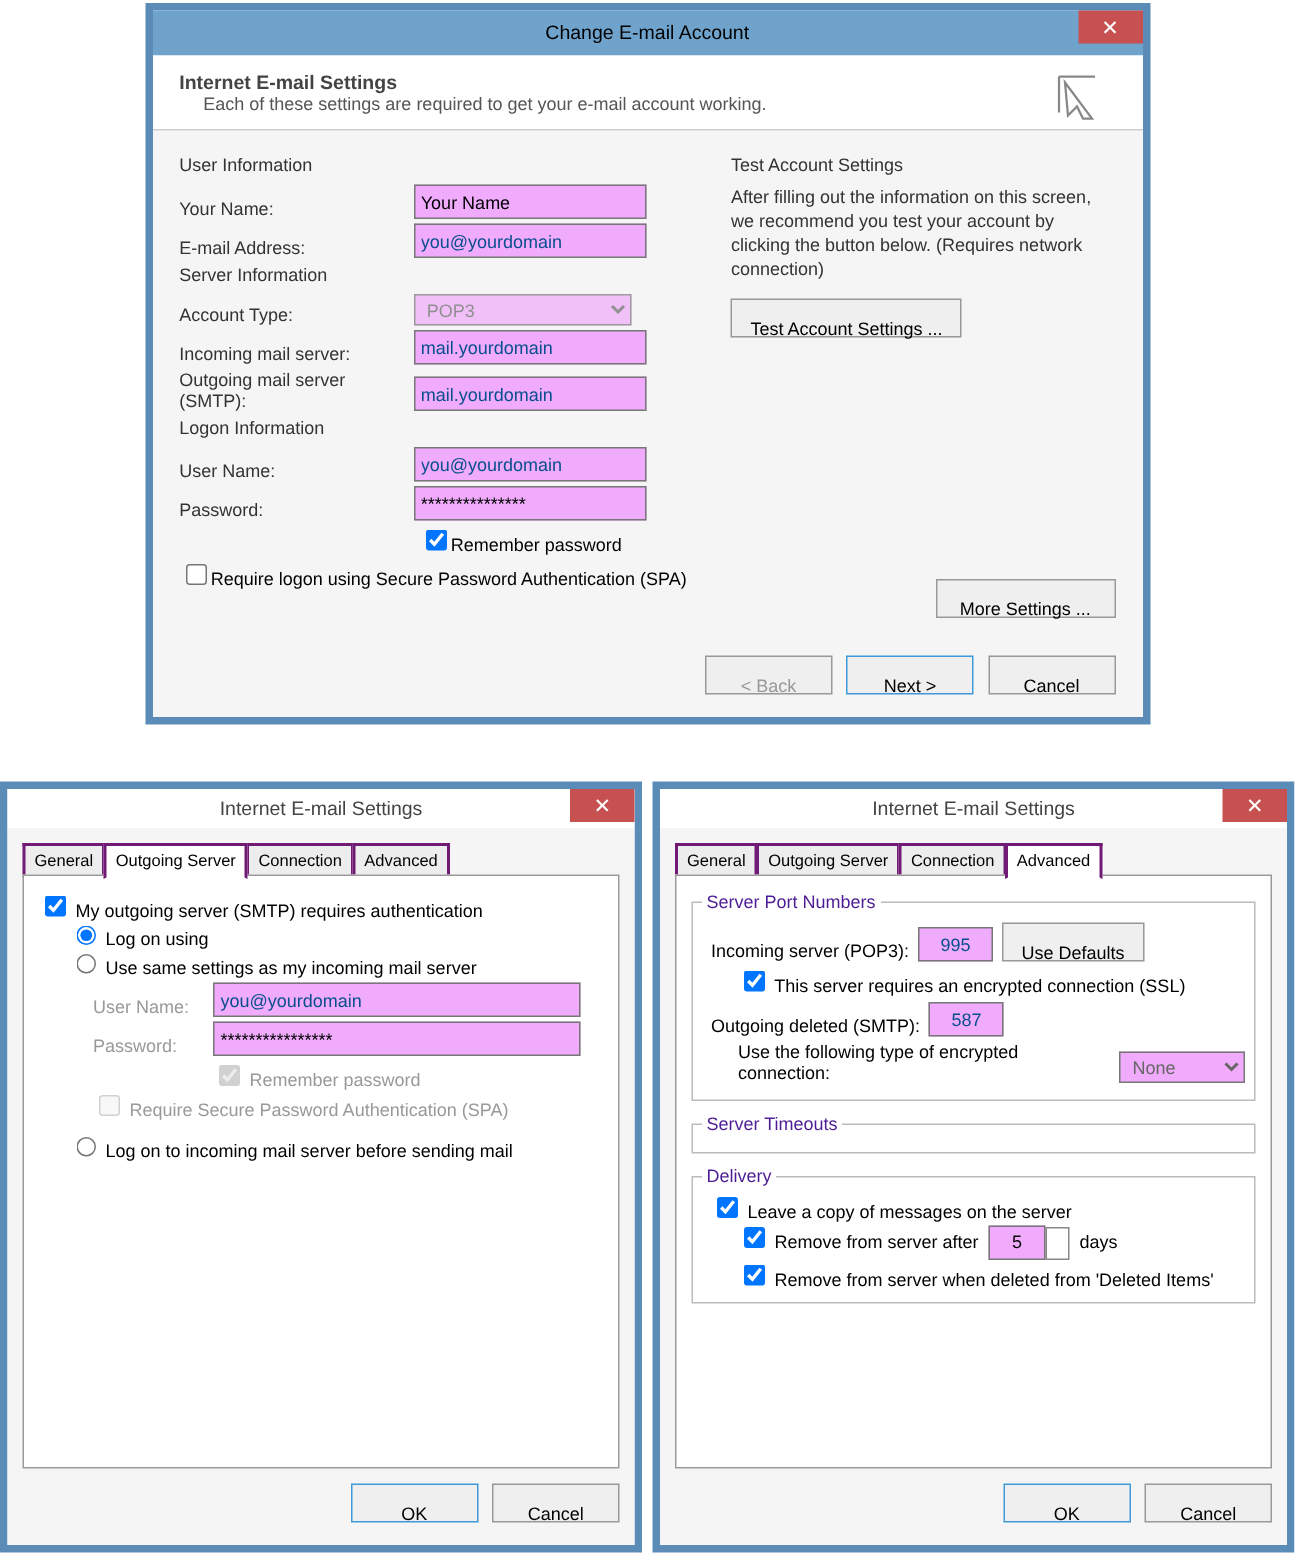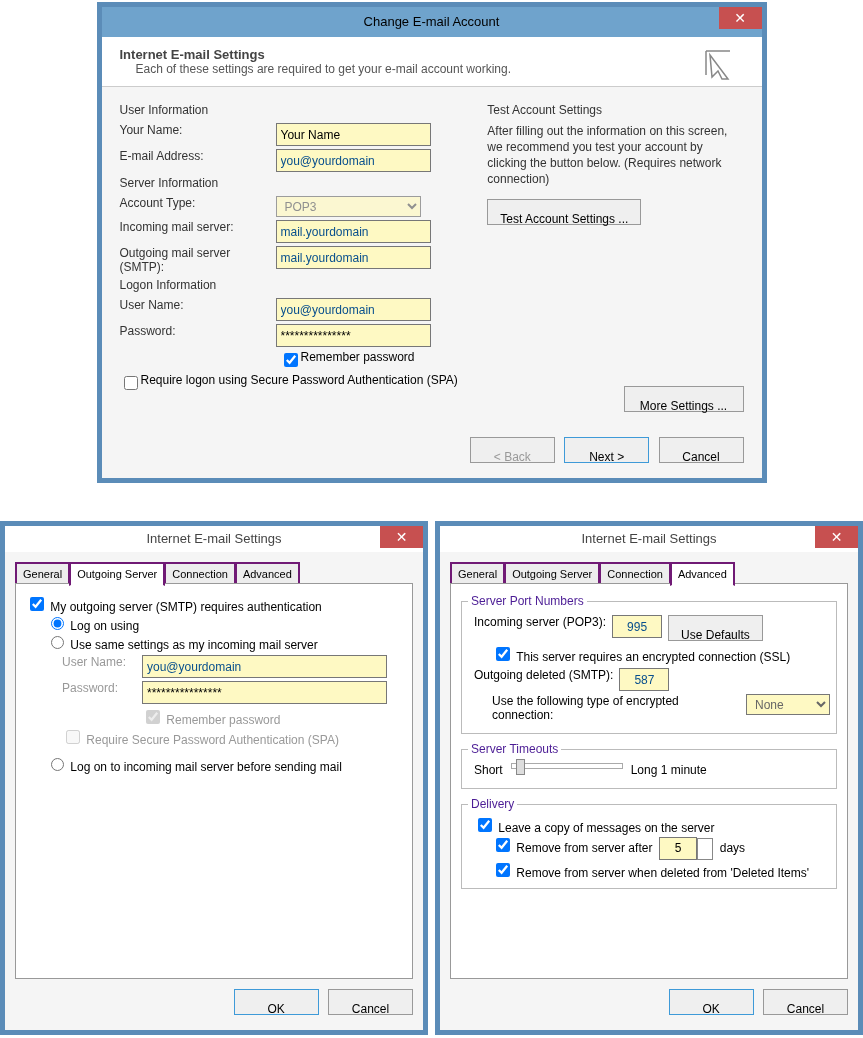--- a/index.html
+++ b/index.html
@@ -10,23 +10,23 @@
 .closebtn{position:absolute;right:0;top:0;width:43px;height:22px;background:#C75050;color:#fff;font-family:Arial;font-size:14px;line-height:22px;text-align:center}
 .whitehead{background:#fff;border-bottom:1px solid #ccc;padding:10px 18px;position:relative}
 .whitehead .h1{font-weight:bold;color:#444;font-size:13px}
 .whitehead .h2{color:#555;padding-left:16px}
 .cursor{position:absolute;right:20px;top:8px}
 .content{background:#f5f5f5;padding:12px 18px 14px 18px}
 .row{display:flex}
 .leftcol{width:58%}
 .rightcol{width:42%;padding-left:14px}
 .sectionH{font-weight:normal;color:#333;margin:4px 0 6px 0}
-.frow{display:flex;align-items:flex-start;margin:3px 0}
+.frow{display:flex;align-items:flex-end;margin:3px 0}
 .flabel{width:156px;color:#333}
-.finput{height:21px;border:1px solid #777;background:#fef9c3;padding:0 4px;font-family:inherit;font-size:12px;width:145px;color:#000}
+.finput{height:21px;border:1px solid #777;background:#f0abfc;padding:0 4px;font-family:inherit;font-size:12px;width:145px;color:#000}
 .highlight{color:#084F8D}
 select.finput{height:21px;color:#666}
 .cb{width:14px;height:14px}
 .btn{height:23px;border:1px solid #999;background:#efefef;padding:12px 12px;font-family:inherit;font-size:12px;cursor:default}
 .btn:disabled{color:#999}
 .btnrow{text-align:right;padding-top:24px}
 .btnrow .btn{width:85px;margin-left:6px}
 .btn.hl{border:1px solid #3e9ad8}
 .rtext{color:#333;line-height:16px}
 .dialog.d2,.dialog.d3{width:418px;float:left;margin-top:0}
@@ -188,23 +188,20 @@
                 <span style="margin-right:6px">Outgoing deleted (SMTP):</span>
                 <input class="finput small highlight" value="587" style="">
               </div>
     <div class="frow" style="margin-left:24px">
                 <span style="margin-right:6px">Use the following type of encrypted connection:</span>
                 <select class="finput" style="width:85px"><option>None</option></select>
               </div>
    </fieldset>
    <fieldset>
     <legend>Server Timeouts</legend>
-    <div class="frow" style="margin-left:6px"><span>Short</span> <span style="display:inline-block;width:110px;height:4px;border:1px solid #aaa;margin:0 8px;position:relative">
-                  <span style="position:absolute;left:4px;top:-5px;width:7px;height:14px;background:#ddd;border:1px solid #888"></span>
-                </span> <span>Long</span> &nbsp;<span>1 minute</span></div>
    </fieldset>
    <fieldset>
     <legend>Delivery</legend>
     <div style="margin-left:6px"><input type="checkbox" class="cb" checked="" style=""> <span>Leave a copy of messages on the server</span></div>
     <div style="margin-left:24px"><input type="checkbox" class="cb" checked="" style=""> <span>Remove from server after</span> &nbsp;<input class="finput" style="width: 28px; text-align: center;" value="5"><span class="stepper"></span> &nbsp;<span>days</span></div>
     <div style="margin-left:24px"><input type="checkbox" class="cb" checked="" style=""> <span>Remove from server when deleted from 'Deleted Items'</span></div>
    </fieldset>
   </div>
   <div class="btnrow" style="padding-top:10px">
    <button class="btn hl">OK</button>

